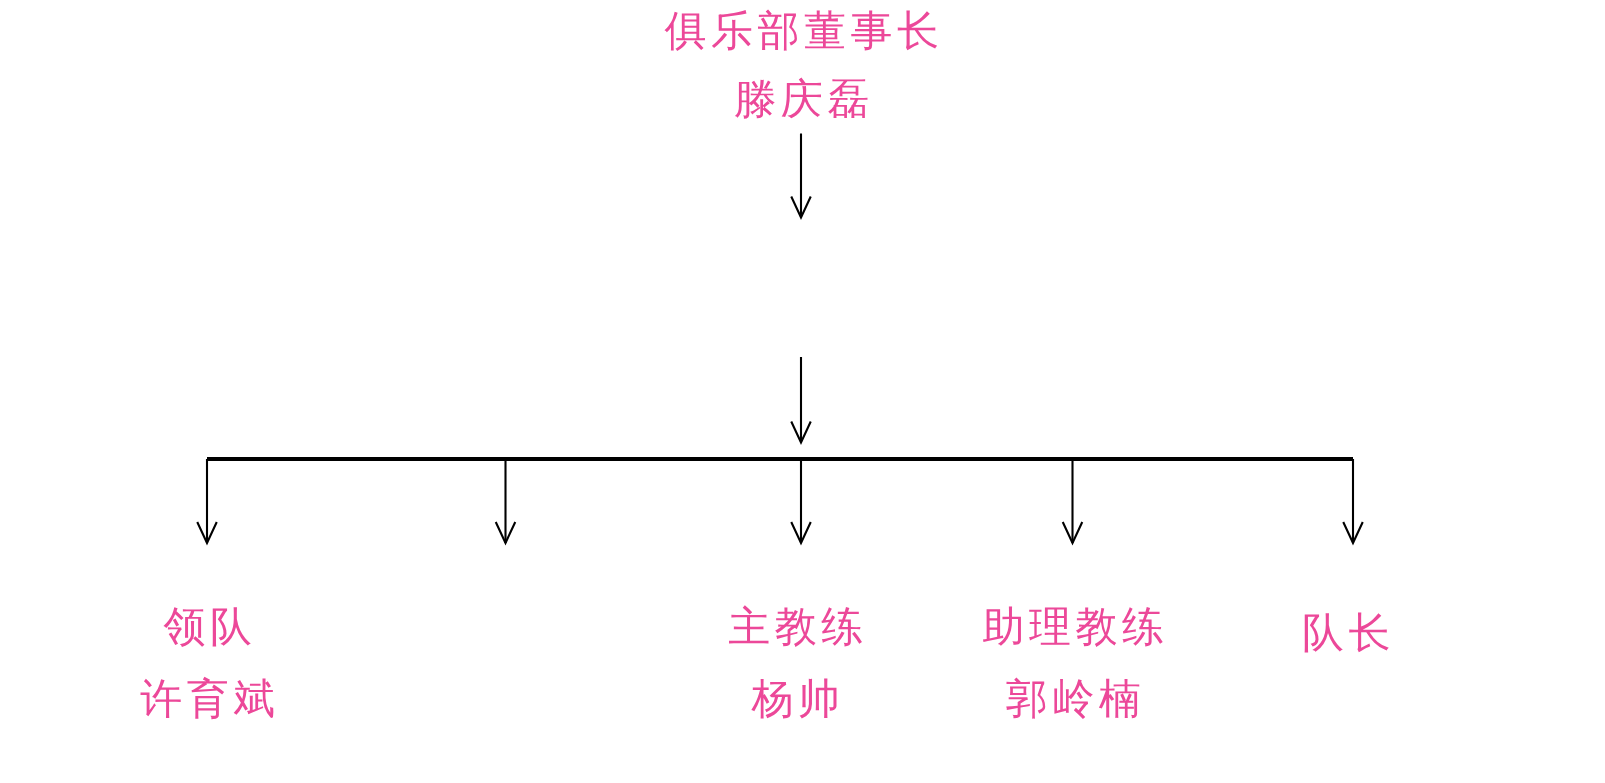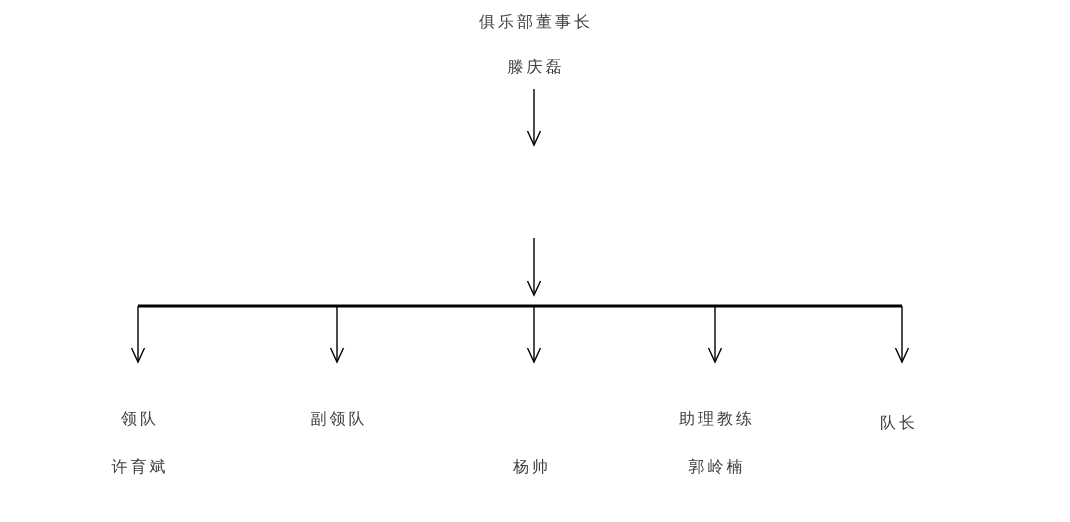--- a/index.html
+++ b/index.html
@@ -28,22 +28,22 @@
     stroke-width: 1.4;
   }
   .connectors path.thick {
     stroke-width: 2.8;
   }
   .label {
     position: absolute;
     transform: translateX(-50%);
     white-space: nowrap;
     text-align: center;
-    color: #404040;
-    font-size: 16px;
+    color: #ec4899;
+    font-size: 28px;
     line-height: 30px;
     letter-spacing: 3px;
   }
 </style>
 </head>
 <body>
 
 <div class="canvas">
 
   <svg class="connectors" viewBox="0 0 1070 522" aria-hidden="true">
@@ -72,22 +72,22 @@
     <path d="M895.5 348 L902 362 L908.5 348"></path>
   </svg>
 
   <div class="label" style="left:536px; top:7px">俱乐部董事长</div>
   <div class="label" style="left:536px; top:52px">滕庆磊</div>
 
 
   <div class="label" style="left:140px; top:404px">领队</div>
   <div class="label" style="left:140px; top:452px">许育斌</div>
 
-  <div class="label" style="left:339px; top:404px">副领队</div>
 
+  <div class="label" style="left:532px; top:404px">主教练</div>
   <div class="label" style="left:532px; top:452px">杨帅</div>
 
   <div class="label" style="left:717px; top:452px">郭岭楠</div>
   <div class="label" style="left:717px; top:404px">助理教练</div>
 
   <div class="label" style="left:899px; top:408px">队长</div>
 
 </div>
 
 </body></html>

